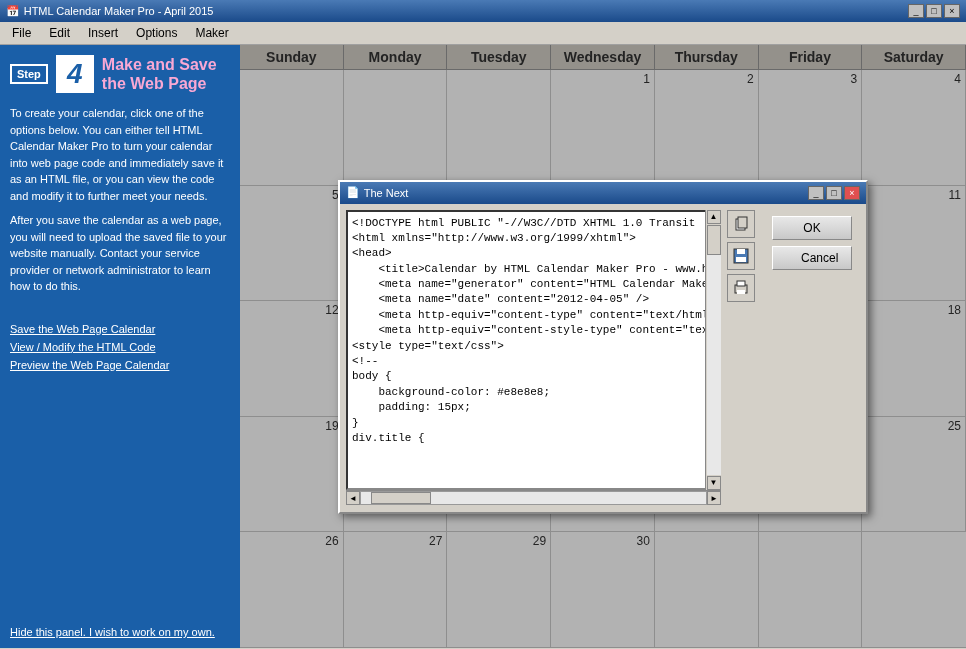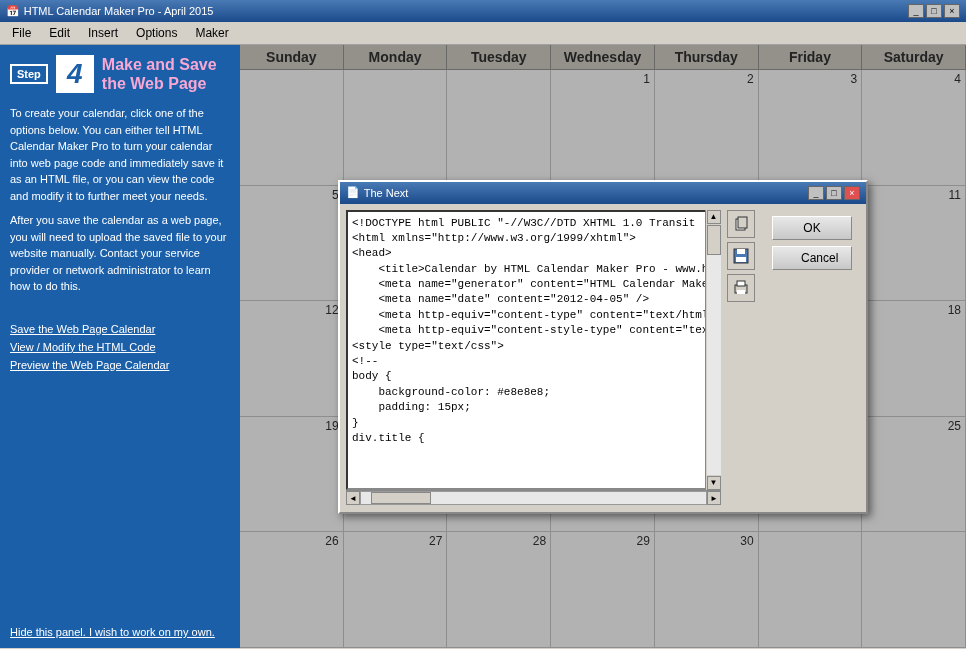--- a/index.html
+++ b/index.html
@@ -459,23 +459,20 @@
             <div class="cal-date">25</div>
           </div>
       </div>
 
       <div class="calendar-row">
         <div class="cal-cell">
             <div class="cal-date">26</div>
           </div>
         <div class="cal-cell">
             <div class="cal-date">27</div>
-          </div>
-        <div class="cal-cell">
-            <div class="cal-date">28</div>
           </div>
         <div class="cal-cell">
             <div class="cal-date">29</div>
           </div>
         <div class="cal-cell">
             <div class="cal-date">30</div>
           </div>
         <div class="cal-cell">
             <div class="cal-date"></div>
           </div>

